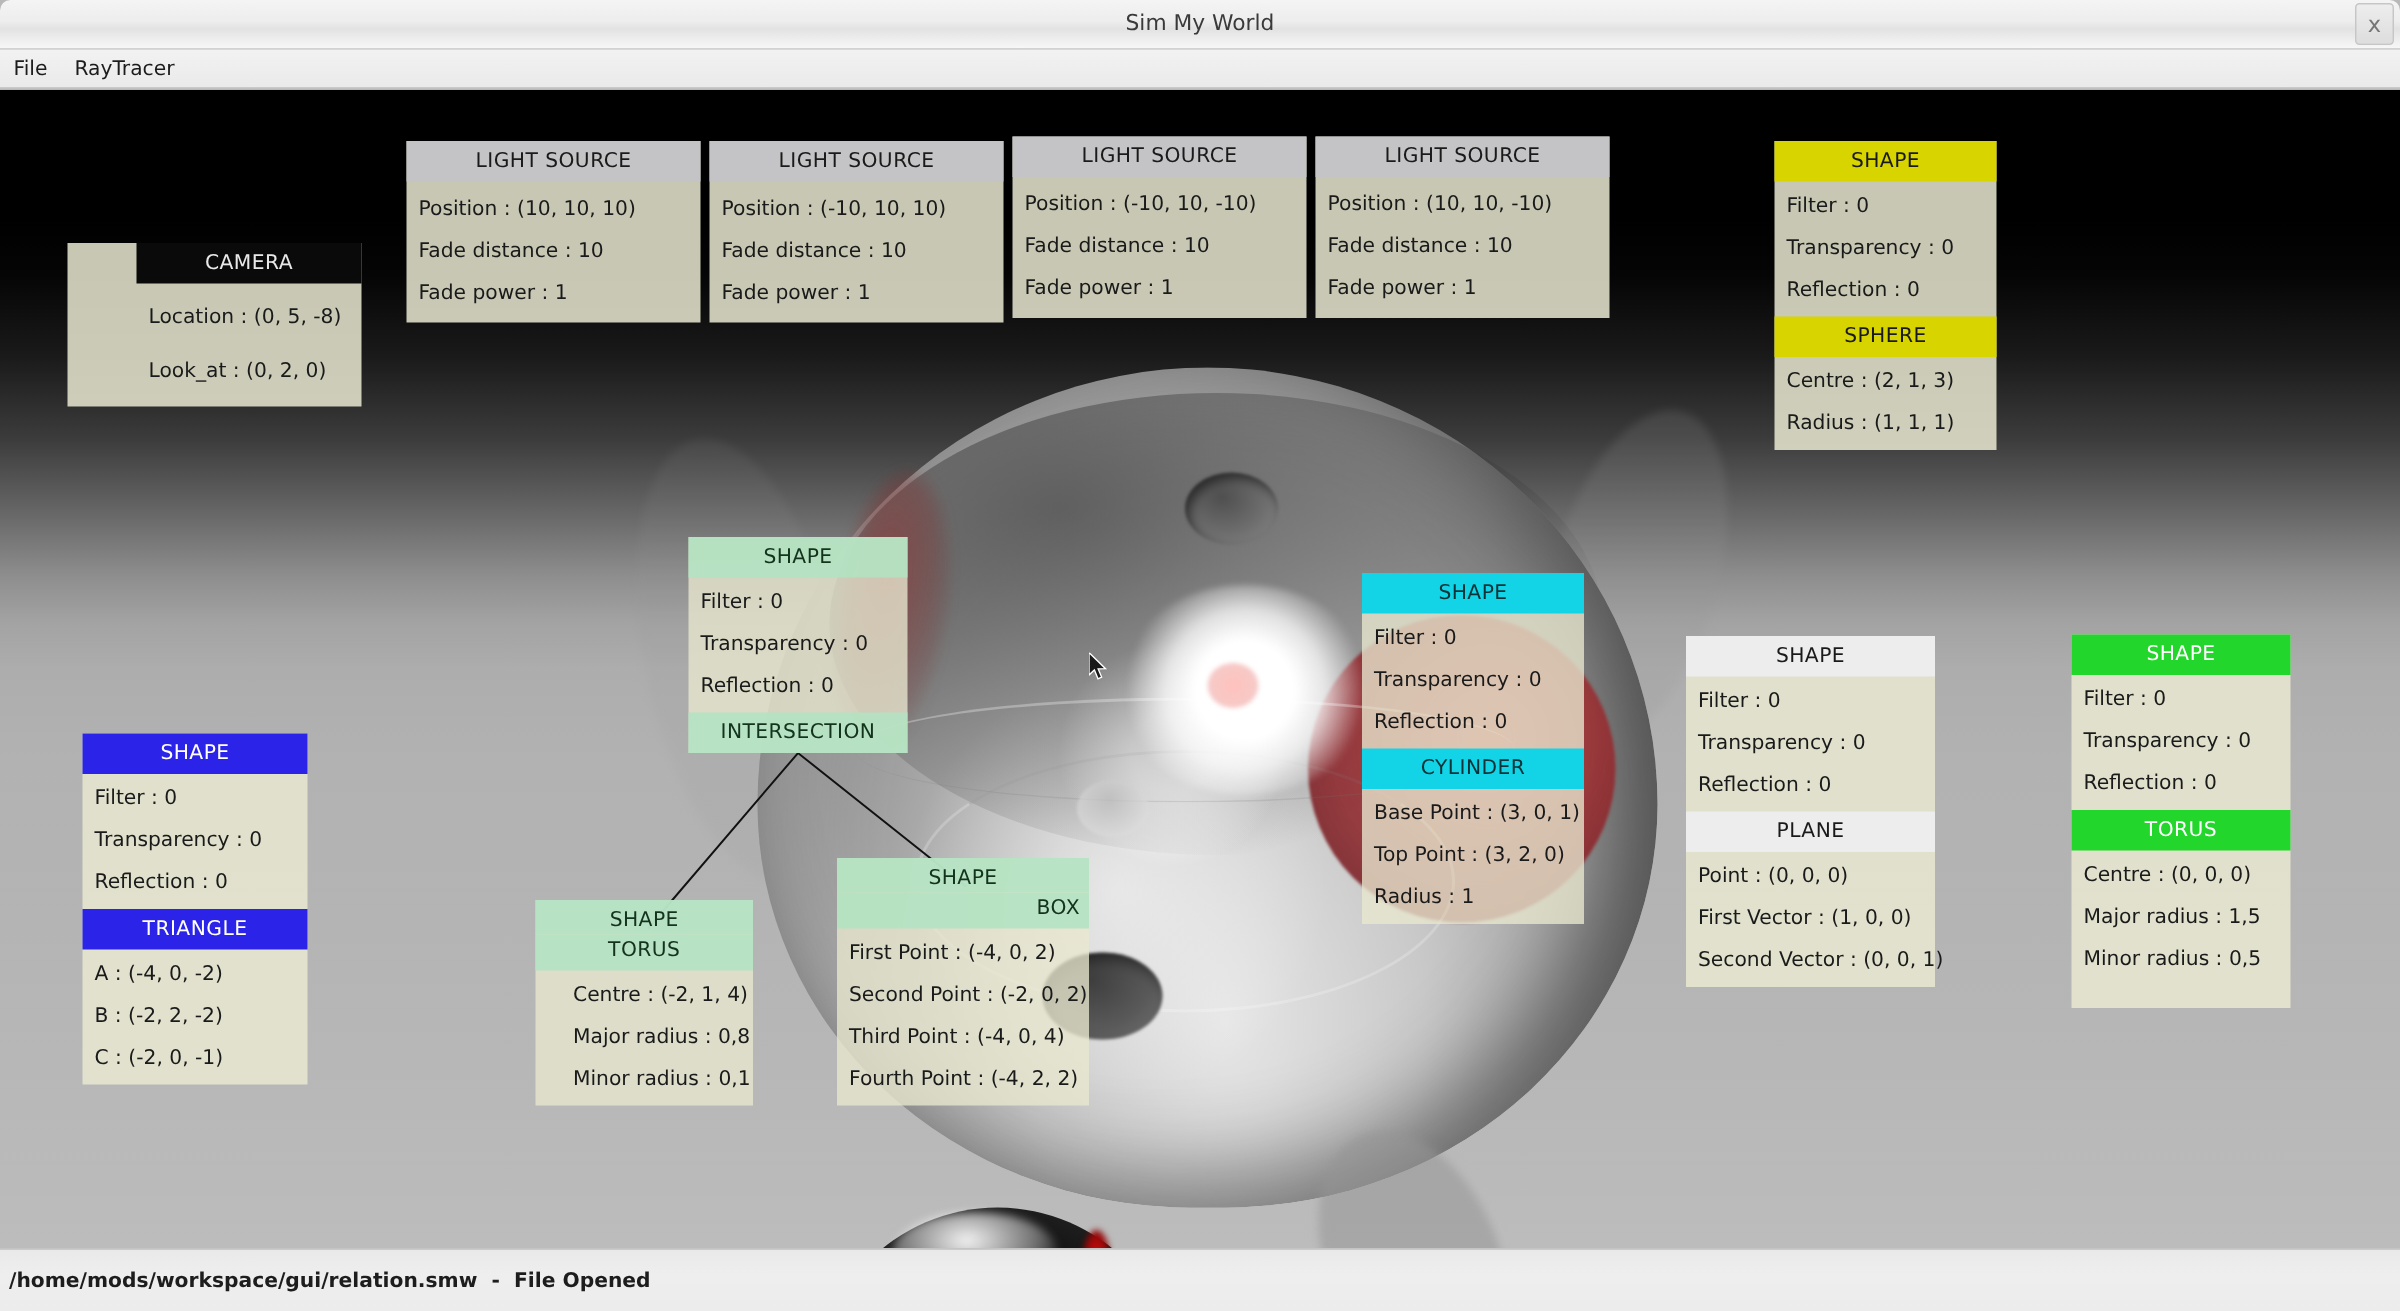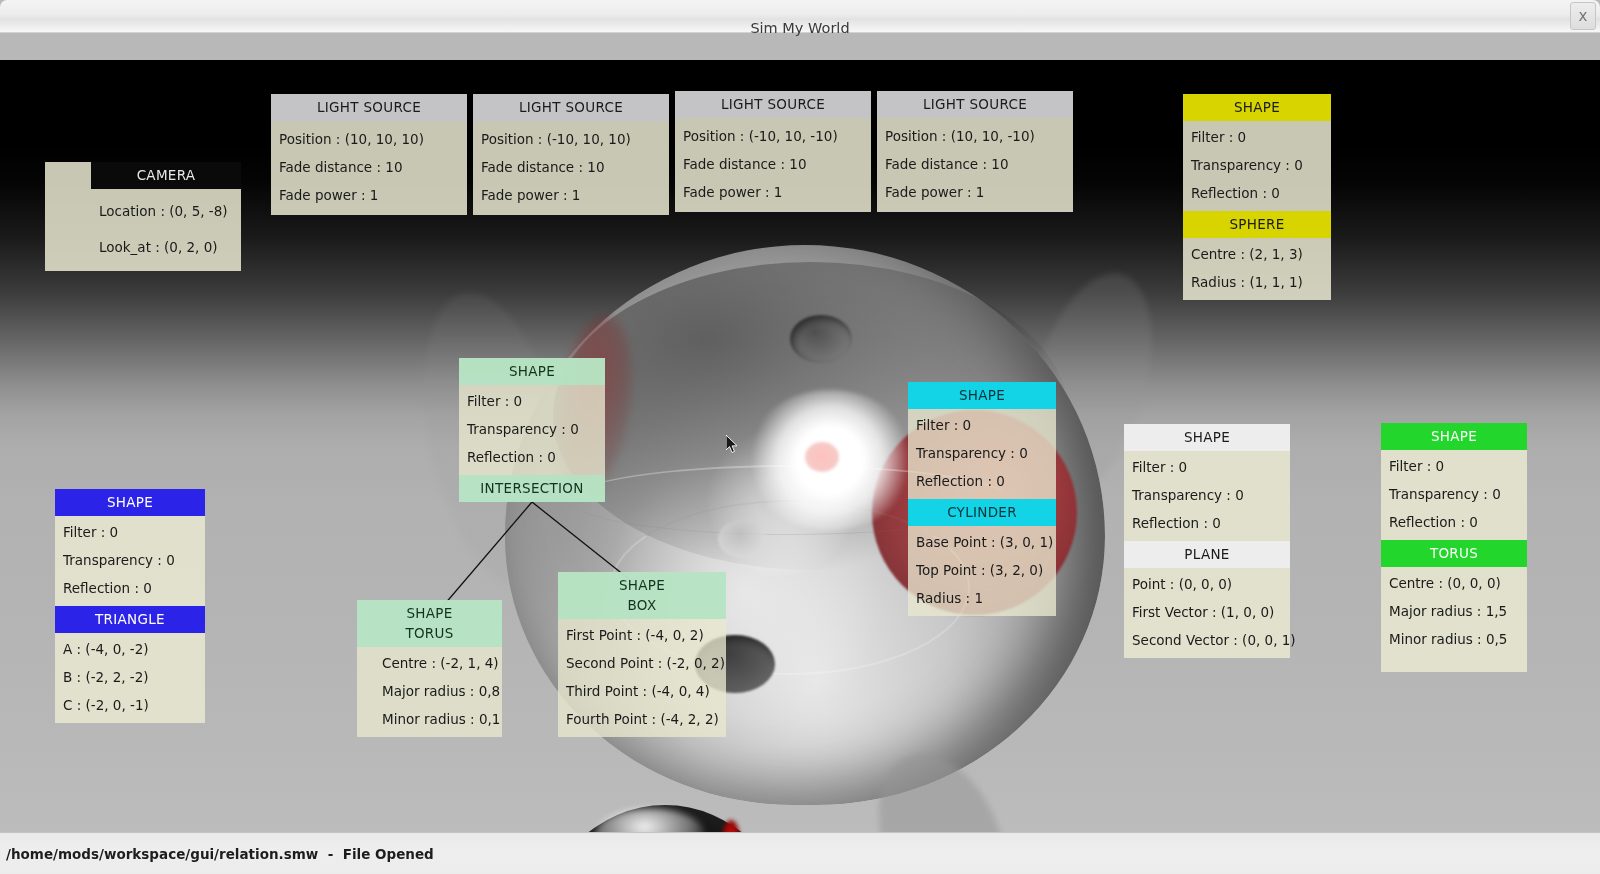--- a/index.html
+++ b/index.html
@@ -18,21 +18,21 @@
   
   .titlebar {
     position: absolute; left: 0; top: 0; width: 1600px; height: 33px;
     background: linear-gradient(to bottom, #f4f4f4 0%, #ededed 45%, #e2e2e2 60%, #f7f7f7 100%);
     border-top-left-radius: 7px; border-top-right-radius: 7px;
     border-bottom: 1px solid #d2d2d2;
   }
   .titlebar .title {
     position: absolute; left: 0; top: 0; width: 1600px;
     text-align: center; line-height: 33px;
-    font-size: 14.5px; color: #3a3a3a; margin-top: 12px;
+    font-size: 14.5px; color: #3a3a3a;
   }
   .close-btn {
     position: absolute; right: 4px; top: 2px; width: 26px; height: 28px;
     background: linear-gradient(to bottom, #ededed, #dddddd);
     border: 1px solid #c6c6c6; border-radius: 3px;
     color: #767676; font-size: 15px; text-align: center; line-height: 26px;
     cursor: pointer;
   }
 
   
@@ -199,20 +199,24 @@
 </head>
 <body>
 
 <div id="app">
 
   <div class="titlebar">
     <div class="title">Sim My World</div>
     <div class="close-btn">x</div>
   </div>
 
+  <div class="menubar">
+    <div class="menu-item">File</div>
+    <div class="menu-item">RayTracer</div>
+  </div>
 
   <div class="viewport">
 
     <div class="shadow-blob s3"></div>
     <div class="shadow-blob s2"></div>
     <div class="scene-sphere"></div>
     <div class="red-sphere-left"></div>
     <div class="red-sphere-right"></div>
     <div class="ring-arc"></div>
     <div class="ring-arc2"></div>
@@ -321,21 +325,21 @@
       <div class="hdr mint" style="padding-top:2px;">TORUS</div>
       <div class="body" style="padding:2px 17px 4px;text-align:right;">
         <div class="row">Centre : (-2, 1, 4)</div>
         <div class="row">Major radius : 0,8</div>
         <div class="row">Minor radius : 0,1</div>
       </div>
     </div>
 
     <div class="panel semi" style="left:558px; top:512px; width:168px;">
       <div class="hdr mint" style="padding-bottom:2px;">SHAPE</div>
-      <div class="hdr mint" style="padding-top:2px;">BOX</div>
+      <div class="hdr mint" style="padding-top:2px;text-align:right;">BOX</div>
       <div class="body" style="padding:2px 0 4px;">
         <div class="row">First Point : (-4, 0, 2)</div>
         <div class="row">Second Point : (-2, 0, 2)</div>
         <div class="row">Third Point : (-4, 0, 4)</div>
         <div class="row">Fourth Point : (-4, 2, 2)</div>
       </div>
     </div>
 
     <div class="panel semi" style="left:908px; top:322px; width:148px;">
       <div class="hdr cyan">SHAPE</div>

